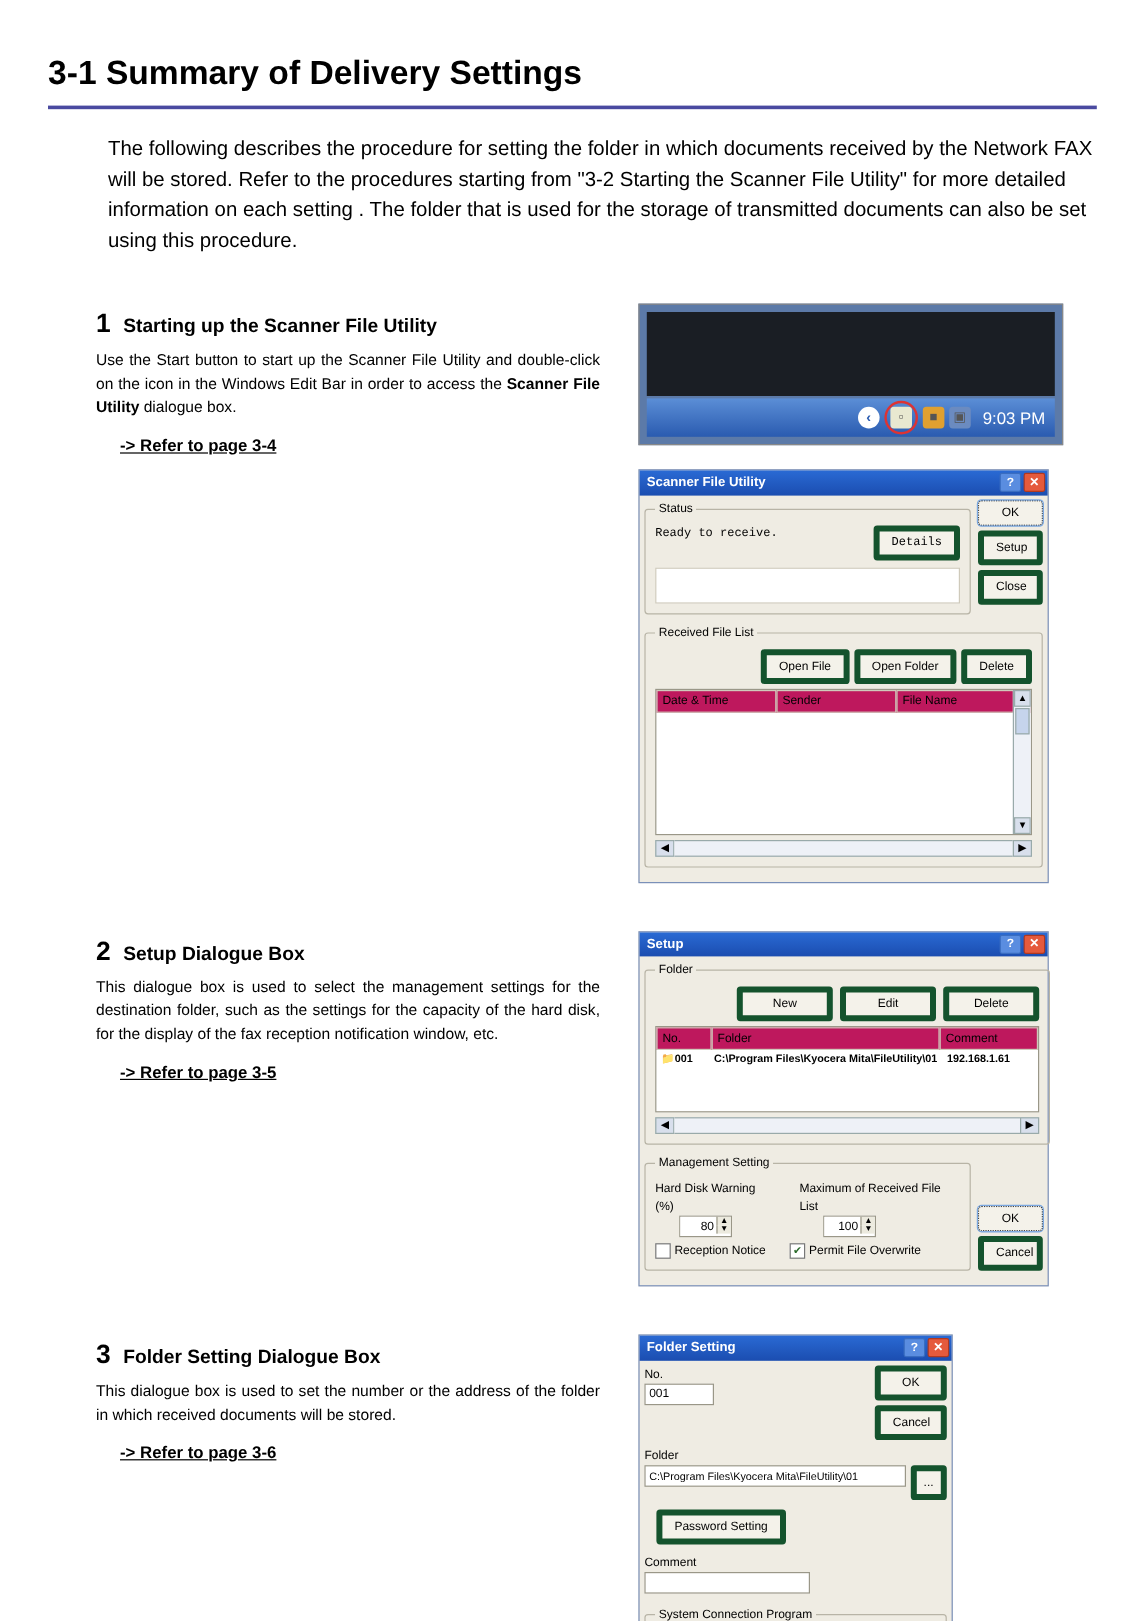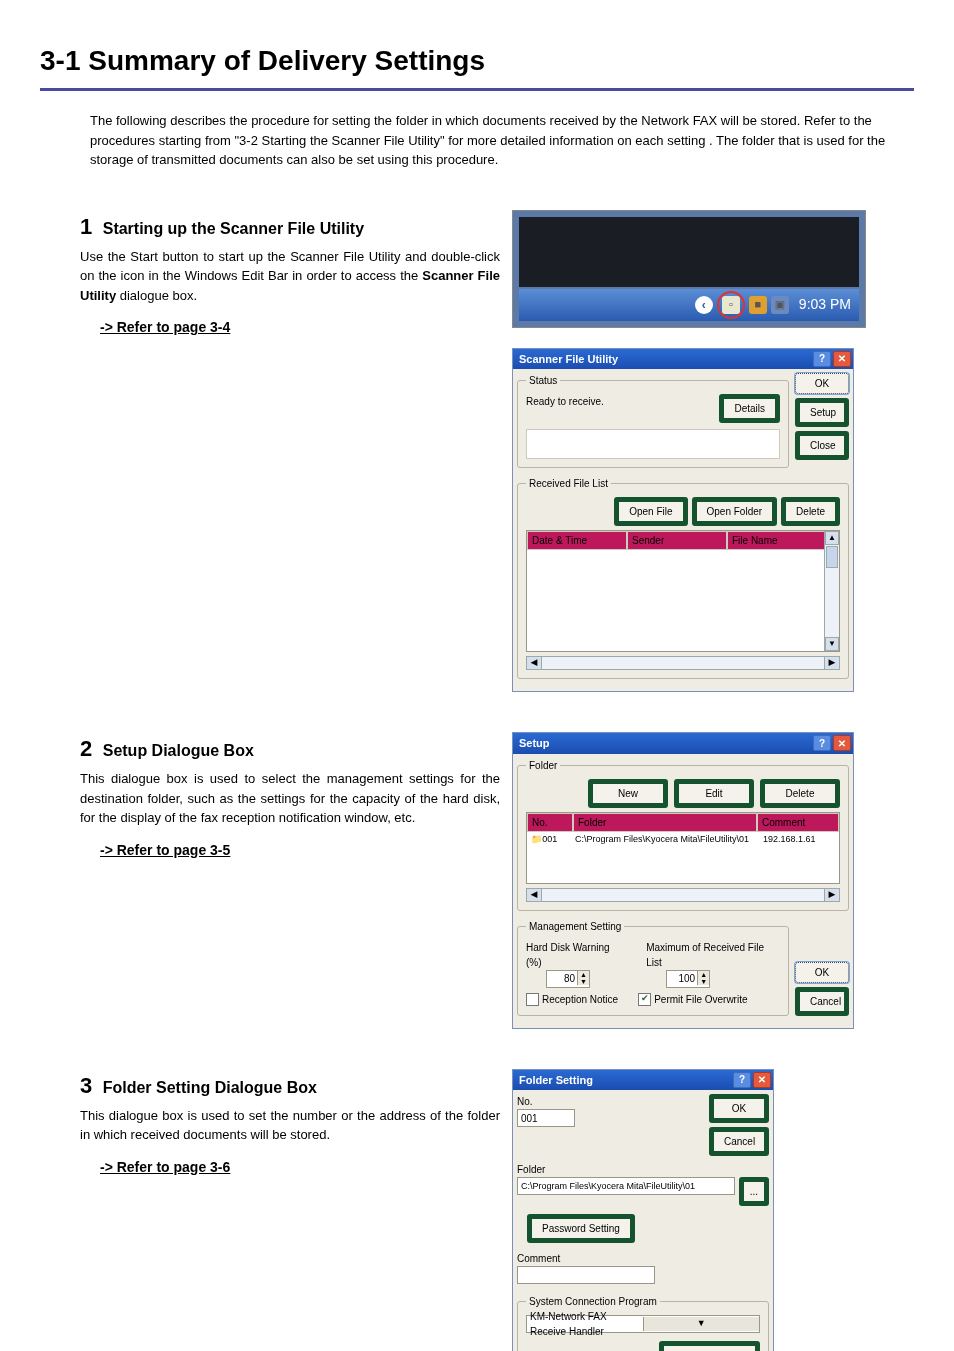--- a/index.html
+++ b/index.html
@@ -13,26 +13,26 @@
   }
   h1.page-title {
     font-size: 28px;
     font-weight: bold;
     margin: 0 0 8px 0;
     border-bottom: 3px solid #4a4aa0;
     padding-bottom: 6px;
   }
   p.intro {
     margin: 20px 0 36px 50px;
-    font-size: 13px;
+    font-size: 17px;
   }
   .section {
     margin: 40px 0 0 40px;
     display: flex;
-    gap: 12px;
+    gap: 32px;
     align-items: flex-start;
   }
   .section .text-col {
     flex: 0 0 420px;
   }
   .section .img-col {
     flex: 1;
     display: flex;
     flex-direction: column;
     gap: 20px;
@@ -219,21 +219,21 @@
         <span>Scanner File Utility</span>
         <span class="tb-buttons">
           <span class="xp-tb-btn xp-tb-help">?</span>
           <span class="xp-tb-btn xp-tb-close">✕</span>
         </span>
       </div>
       <div class="xp-body">
         <div style="display:flex; gap:6px;">
           <fieldset class="xp" style="flex:1">
             <legend>Status</legend>
-            <div style="display:flex; justify-content:space-between; align-items:flex-start;">
+            <div style="display:flex; justify-content:space-between; align-items:flex-start;font-family:Liberation Mono, monospace;">
               <span>Ready to receive.</span>
               <span class="xp-btn">Details</span>
             </div>
             <div style="border:1px solid #cfcabb; background:#fff; height:28px; margin-top:6px;"></div>
           </fieldset>
           <div style="display:flex; flex-direction:column; gap:4px; width:54px;">
             <span class="xp-btn default">OK</span>
             <span class="xp-btn">Setup</span>
             <span class="xp-btn">Close</span>
           </div>
@@ -294,21 +294,21 @@
             <span class="xp-btn" style="width:50px">New</span>
             <span class="xp-btn" style="width:50px">Edit</span>
             <span class="xp-btn" style="width:50px">Delete</span>
           </div>
           <div class="list-area" style="height:70px">
             <div class="list-header">
               <span style="flex:0 0 36px">No.</span>
               <span style="flex:1">Folder</span>
               <span style="flex:0 0 72px">Comment</span>
             </div>
-            <div style="display:flex; font-size:9px; padding:1px 0;">
+            <div style="display:flex; font-size:9px; padding:1px 0;font-weight:bold;">
               <span style="flex:0 0 36px; padding:0 4px;">📁<span>001</span></span>
               <span style="flex:1; padding:0 4px; white-space:nowrap; overflow:hidden;">C:\Program Files\Kyocera Mita\FileUtility\01</span>
               <span style="flex:0 0 72px; padding:0 4px;">192.168.1.61</span>
             </div>
           </div>
           <div class="hscroll">
             <span class="sbtn">◀</span>
             <div class="track"></div>
             <span class="sbtn">▶</span>
           </div>

